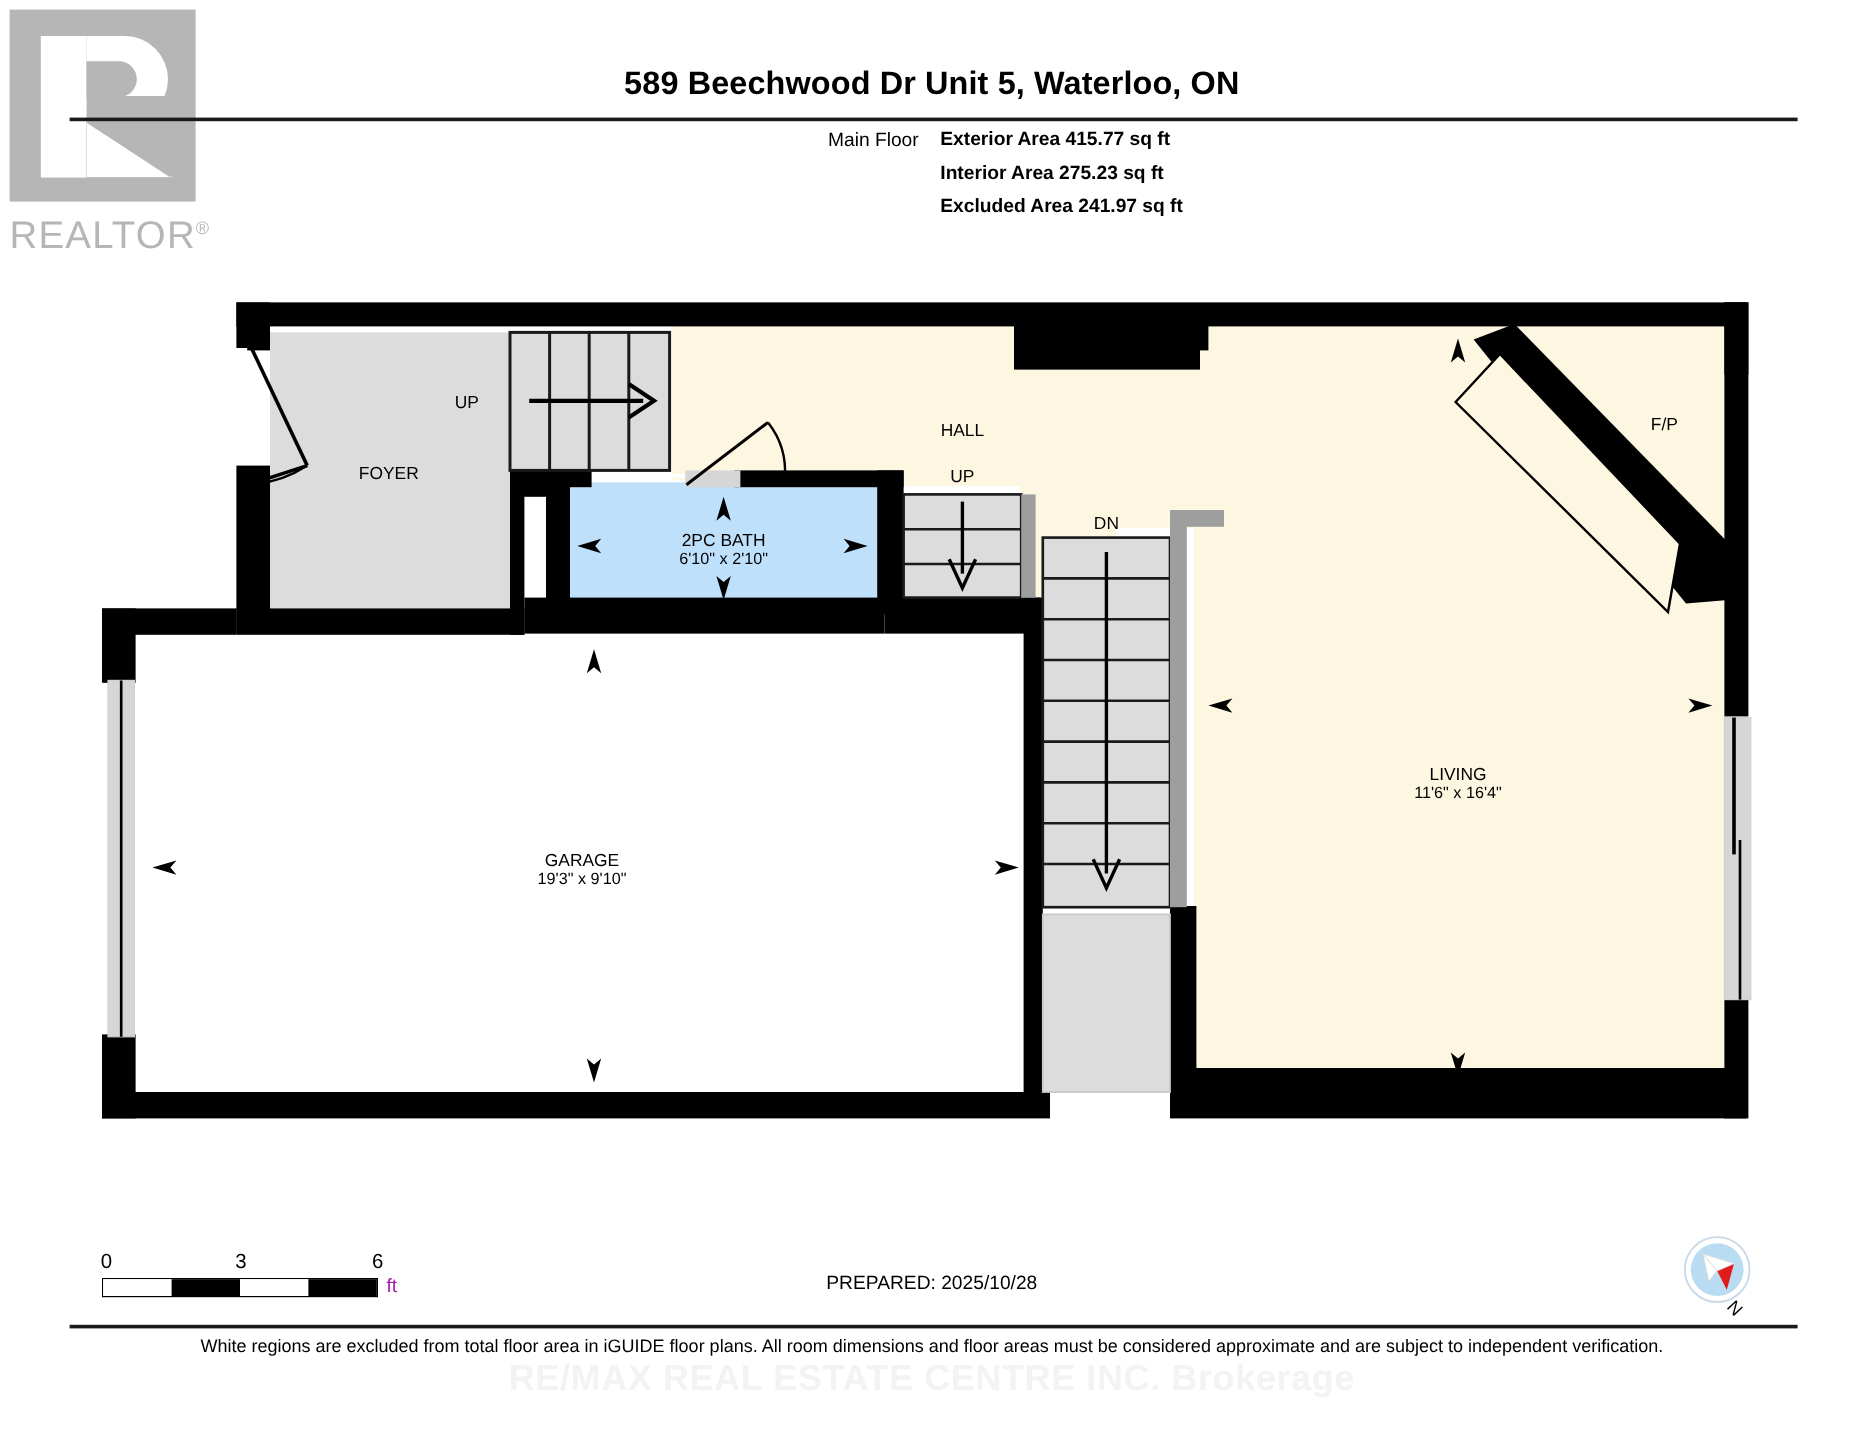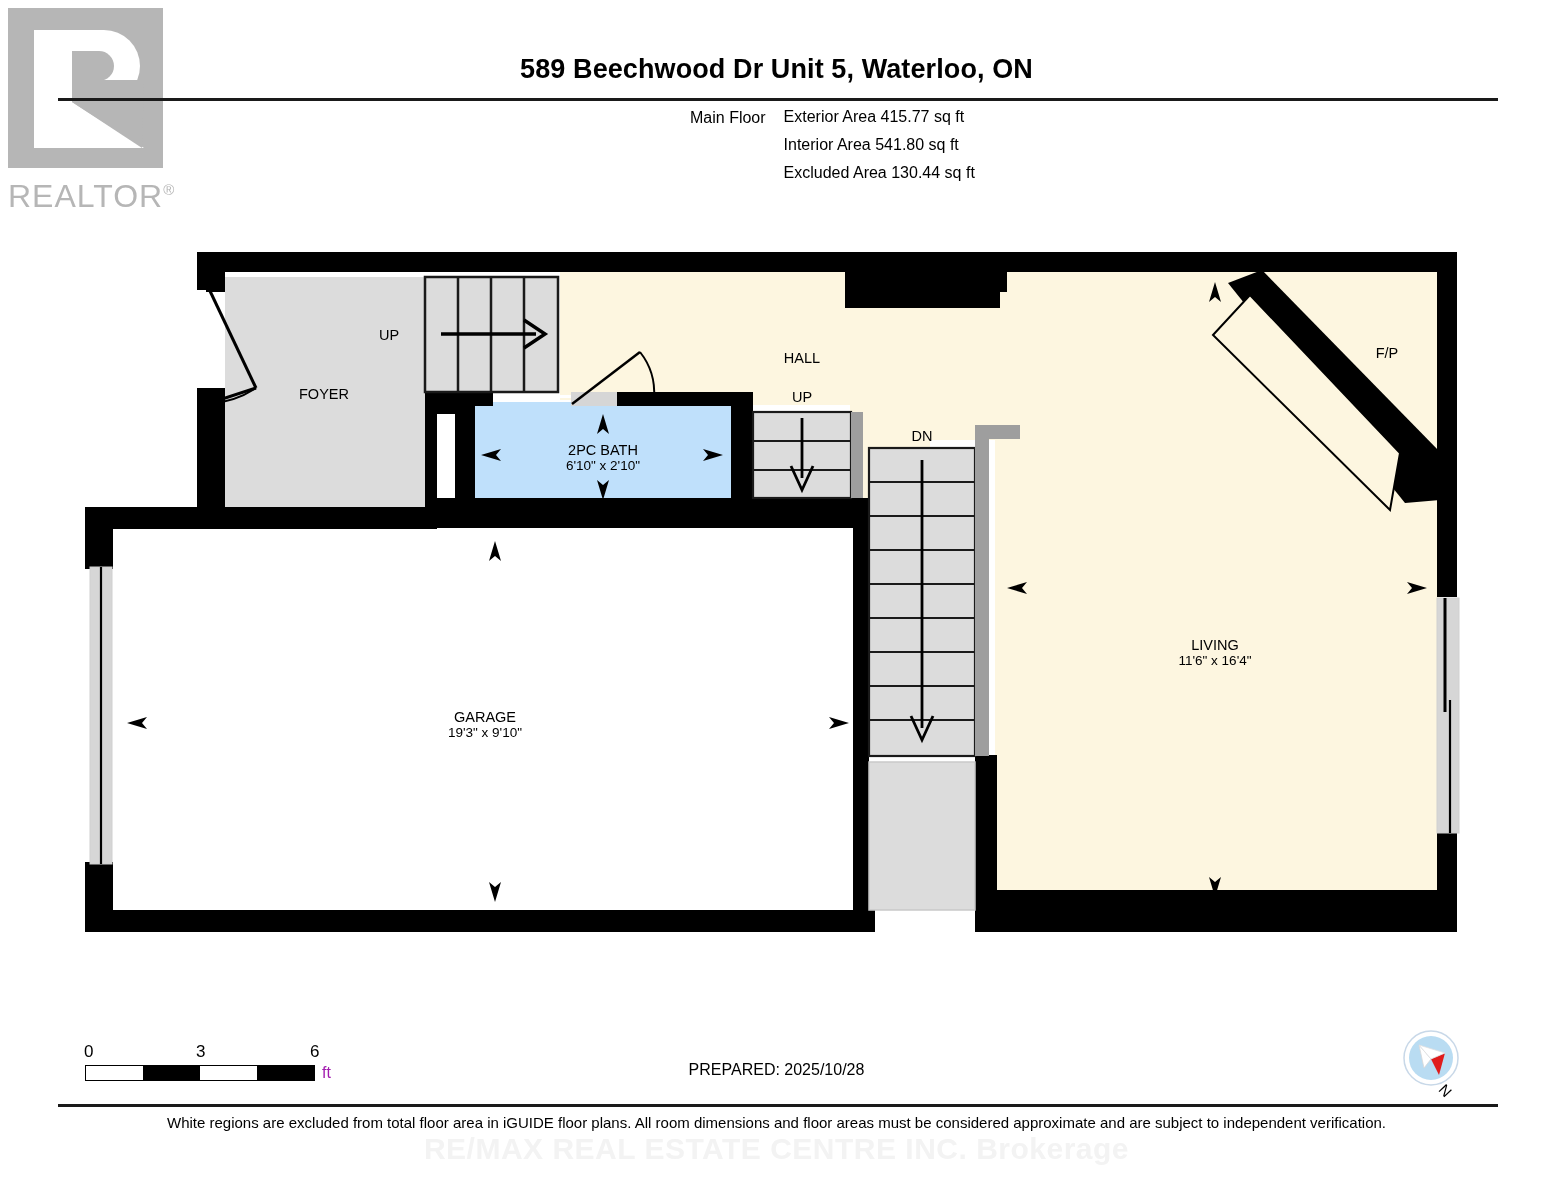--- a/index.html
+++ b/index.html
@@ -109,20 +109,21 @@
   #area-summary .floor-label {
     font-weight: normal;
     white-space: nowrap;
     padding-top: 1px;
   }
   #area-summary .area-lines {
     display: flex;
     flex-direction: column;
     gap: 10px;
     padding-left: 8px;
+    font-weight: bold;
   }
   #area-summary .area-line { white-space: nowrap; }
 
   
   #floorplan {
     position: absolute;
     left: 0; top: 0;
     width: 1553px;
     height: 1200px;
   }
@@ -221,22 +222,22 @@
   <div class="rl-text"><span>REALTOR</span><span class="rl-reg">®</span></div>
 </div>
 
 <div id="page-title">589 Beechwood Dr Unit 5, Waterloo, ON</div>
 <div id="title-rule"></div>
 
 <div id="area-summary">
   <div class="floor-label">Main Floor</div>
   <div class="area-lines">
     <div class="area-line">Exterior Area 415.77 sq ft</div>
-    <div class="area-line">Interior Area 541.80 sq ft</div>
-    <div class="area-line">Excluded Area 130.44 sq ft</div>
+    <div class="area-line">Interior Area 275.23 sq ft</div>
+    <div class="area-line">Excluded Area 241.97 sq ft</div>
   </div>
 </div>
 
 <svg id="floorplan" viewBox="0 0 1553 1200" width="1553" height="1200" xmlns="http://www.w3.org/2000/svg">
 
   <g>
     <path d="M 560 270 L 845 270 L 845 290 L 1000 290 L 1000 270 L 1440 270
              L 1440 590 L 1440 835 L 1440 905 L 995 905 L 995 440 L 930 440
              L 930 498 L 862 498 L 862 412 L 850 412 L 850 405 L 745 405
              L 745 398 L 740 398 L 740 395 L 560 395 Z" fill="#fdf6e0"></path>

